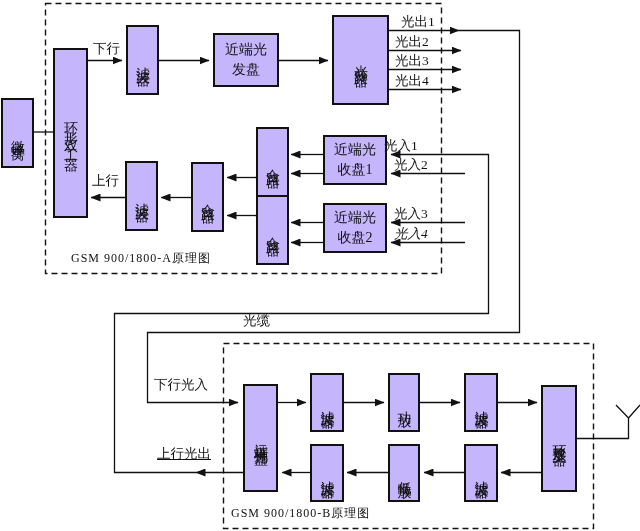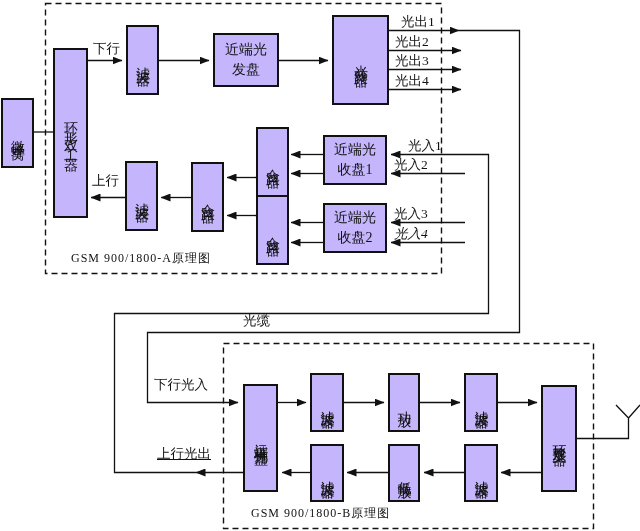--- a/index.html
+++ b/index.html
@@ -161,26 +161,26 @@
   </div>
 
   <div class="lbl" style="left:93px;top:42px;">下行</div>
   <div class="lbl" style="left:92px;top:174px;">上行</div>
 
   <div class="lbl" style="left:395px;top:15px;margin-left:6px;">光出1</div>
   <div class="lbl" style="left:395px;top:35px;">光出2</div>
   <div class="lbl" style="left:395px;top:54px;">光出3</div>
   <div class="lbl" style="left:395px;top:74px;">光出4</div>
 
-  <div class="lbl" style="left:408px;top:139px;">光入1</div>
+  <div class="lbl" style="left:384px;top:139px;">光入1</div>
   <div class="lbl" style="left:394px;top:158px;">光入2</div>
   <div class="lbl" style="left:394px;top:207px;">光入3</div>
   <div class="lbl" style="left:394px;top:227px;font-style:italic;">光入4</div>
 
   <div class="title" style="left:71px;top:252px;">GSM 900/1800-A原理图</div>
 
   <div class="lbl" style="left:243px;top:314px;">光缆</div>
   <div class="lbl" style="left:154px;top:378px;">下行光入</div>
   <div class="lbl" style="left:157px;top:447px;text-decoration:underline;">上行光出</div>
 
-  <div class="title" style="left:231px;top:507px;margin-left:20px;">GSM 900/1800-B原理图</div>
+  <div class="title" style="left:231px;top:507px;">GSM 900/1800-B原理图</div>
 
 </div>
 
 </body></html>

